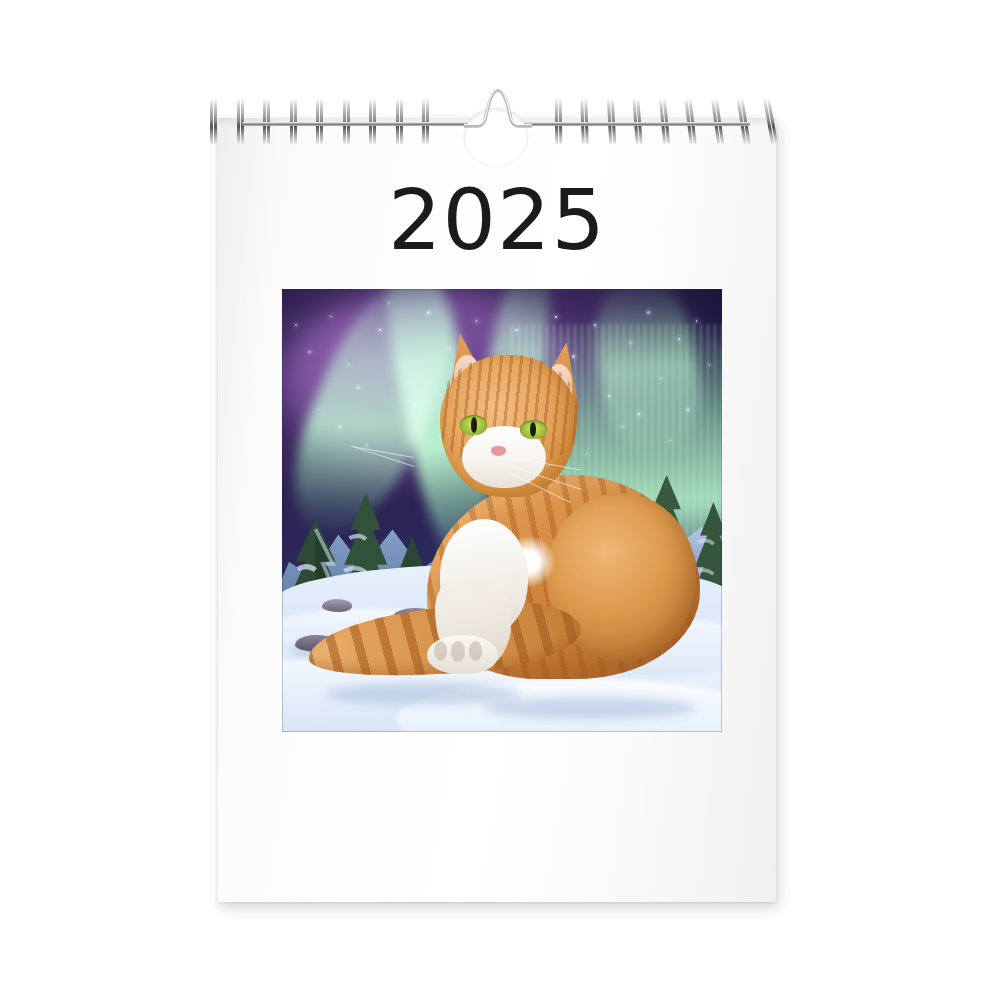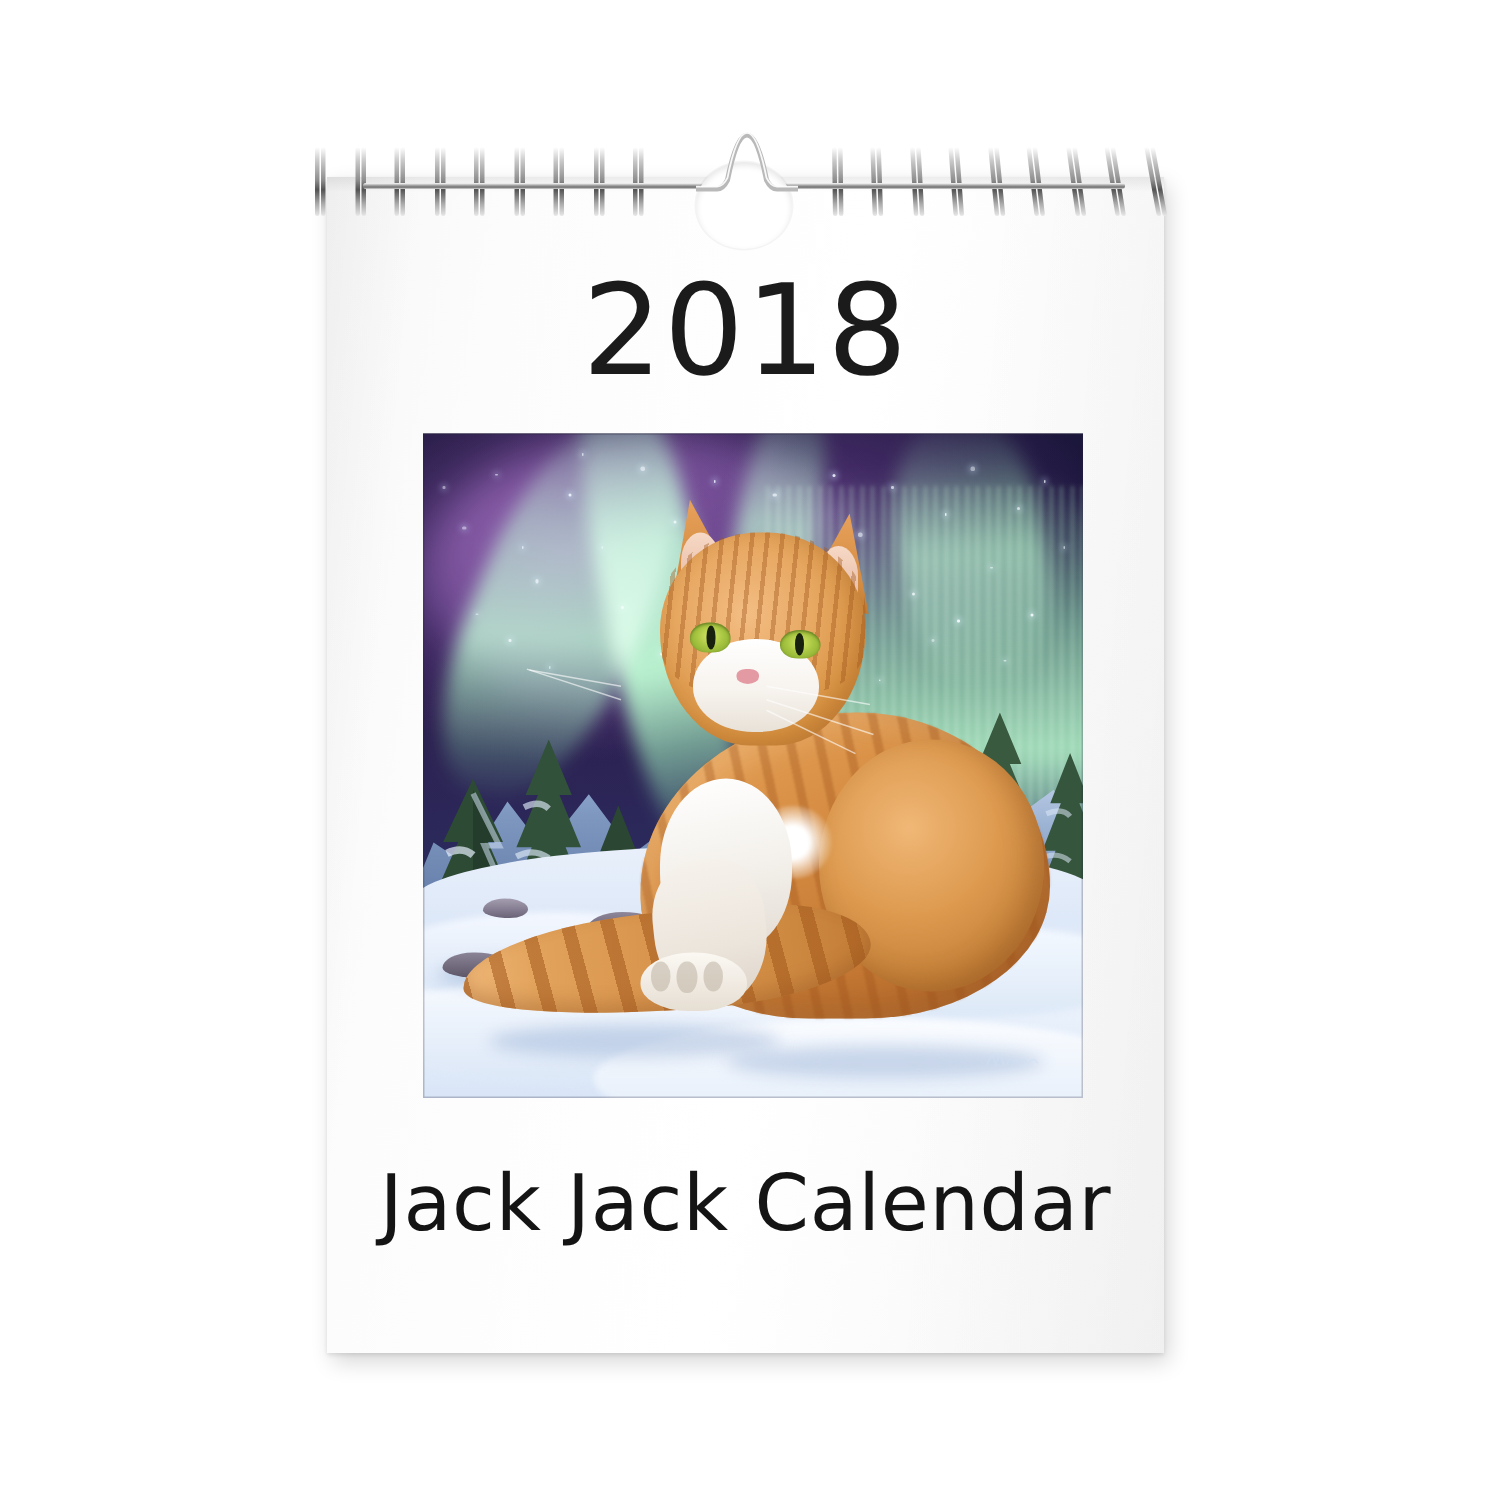--- a/index.html
+++ b/index.html
@@ -223,21 +223,21 @@
       background:linear-gradient(180deg,rgba(0,0,0,.07),rgba(0,0,0,0));}
 </style>
 </head>
 <body>
 
 <div id="scene">
 
   <div id="calendar">
     <div id="page-sheen"></div>
 
-    <div id="year">2018</div>
+    <div id="year">2025</div>
 
     <div id="art">
 
       <div class="sky"></div>
       <div class="aurora apurple"></div>
 
       <div id="stars">
           <span class="star" style="left: 6%; top: 14%; width: 2.2px; height: 2.2px; opacity: 0.55;"></span>
           <span class="star" style="left: 11%; top: 6%; width: 1.6px; height: 1.6px; opacity: 0.64;"></span>
           <span class="star" style="left: 17%; top: 22%; width: 2.6px; height: 2.6px; opacity: 0.73;"></span>
@@ -386,21 +386,20 @@
 
       <div id="signature">
         <svg viewBox="0 0 60 20">
           <path d="M3 16 L8 5 L12 16 L16 5 L20 16 M24 15 Q26 6 29 15 Q31 7 34 14 M38 15 Q40 6 43 14 M46 13 Q50 8 54 14" fill="none" stroke="#cfe0f5" stroke-width="1.6" stroke-linecap="round"></path>
         </svg>
       </div>
 
       <div id="art-border"></div>
     </div>
 
-    <div id="caption">Jack Jack Calendar</div>
   </div>
 
   <div id="top-edge"></div>
 
   <div id="binding">
     <div id="coils">
         <div class="coil" style="left: 14px; top: 18px; transform: skewX(0deg);">
           <i></i>
           <i></i>
         </div>

